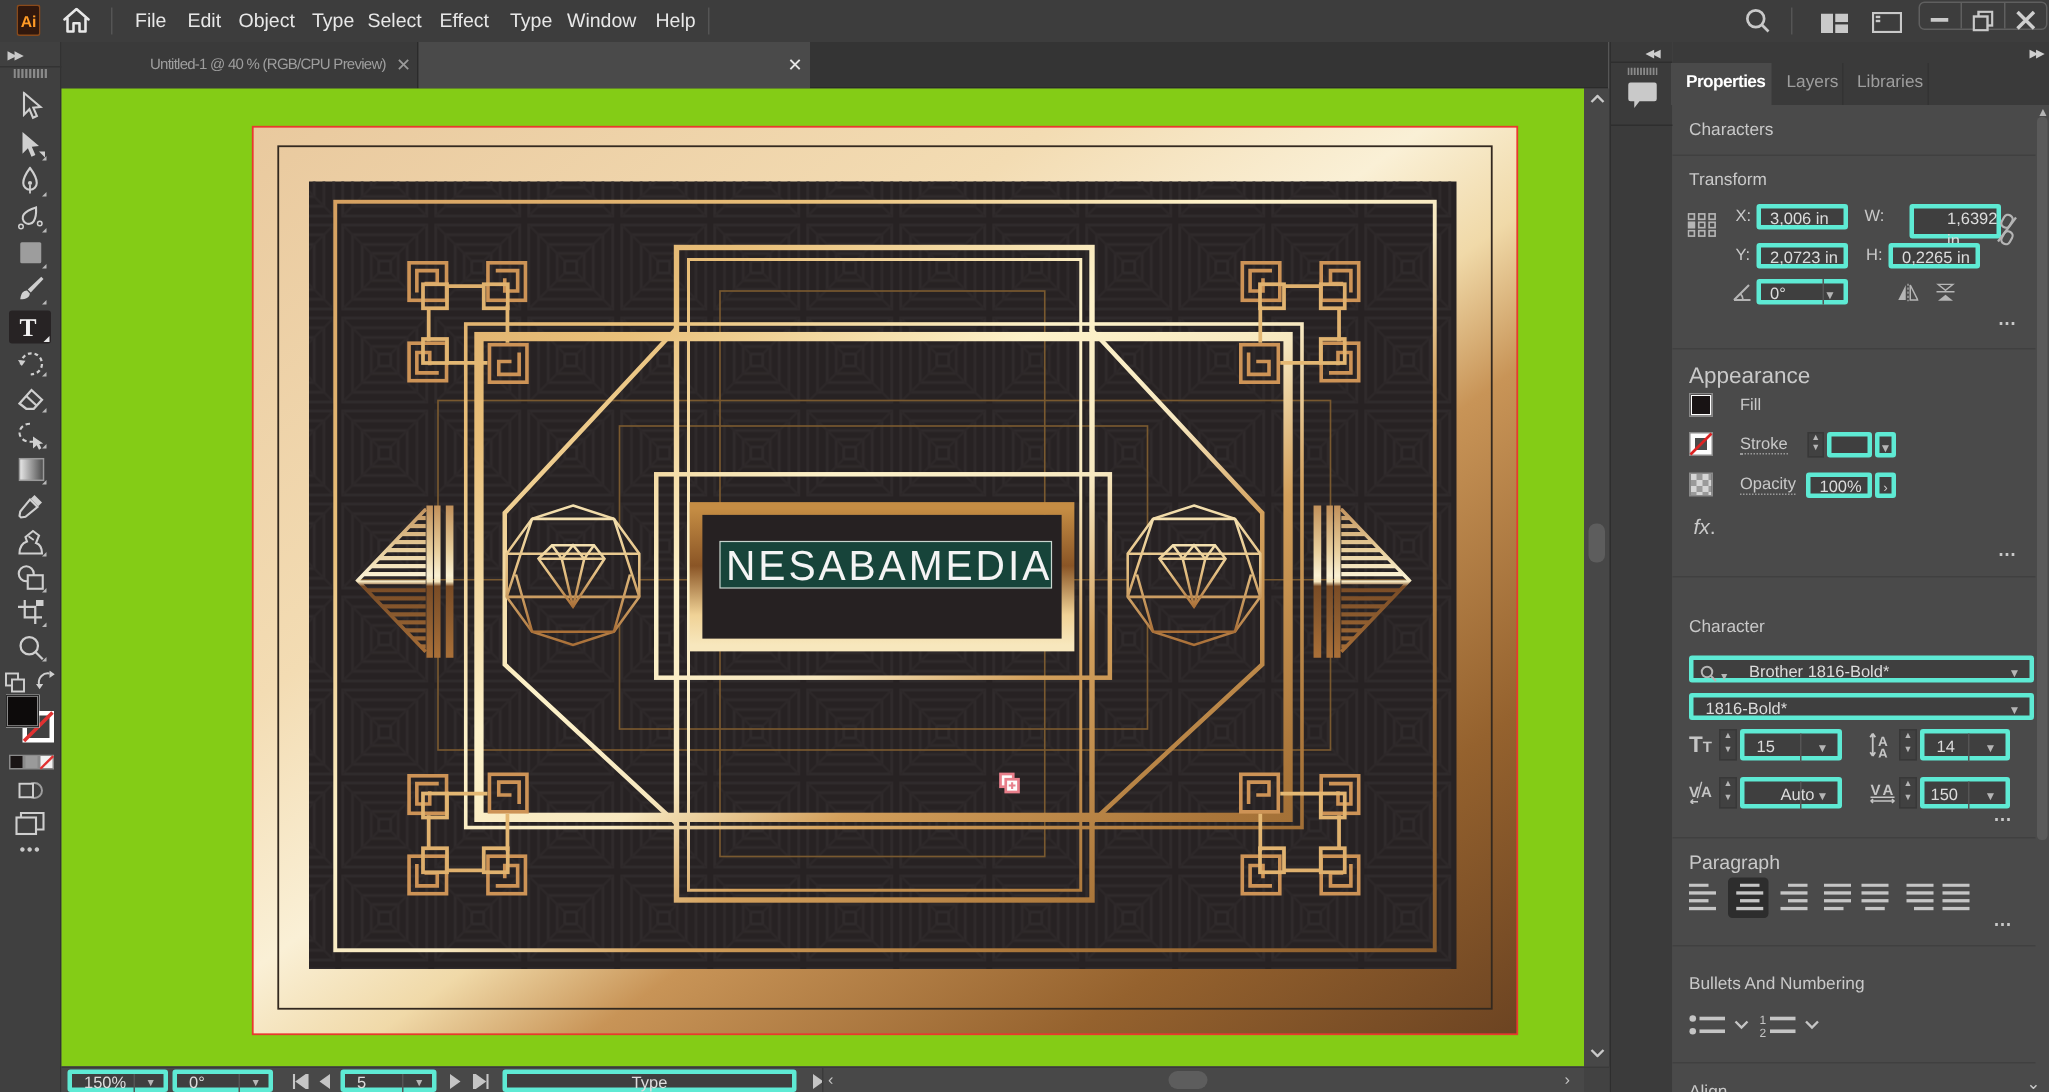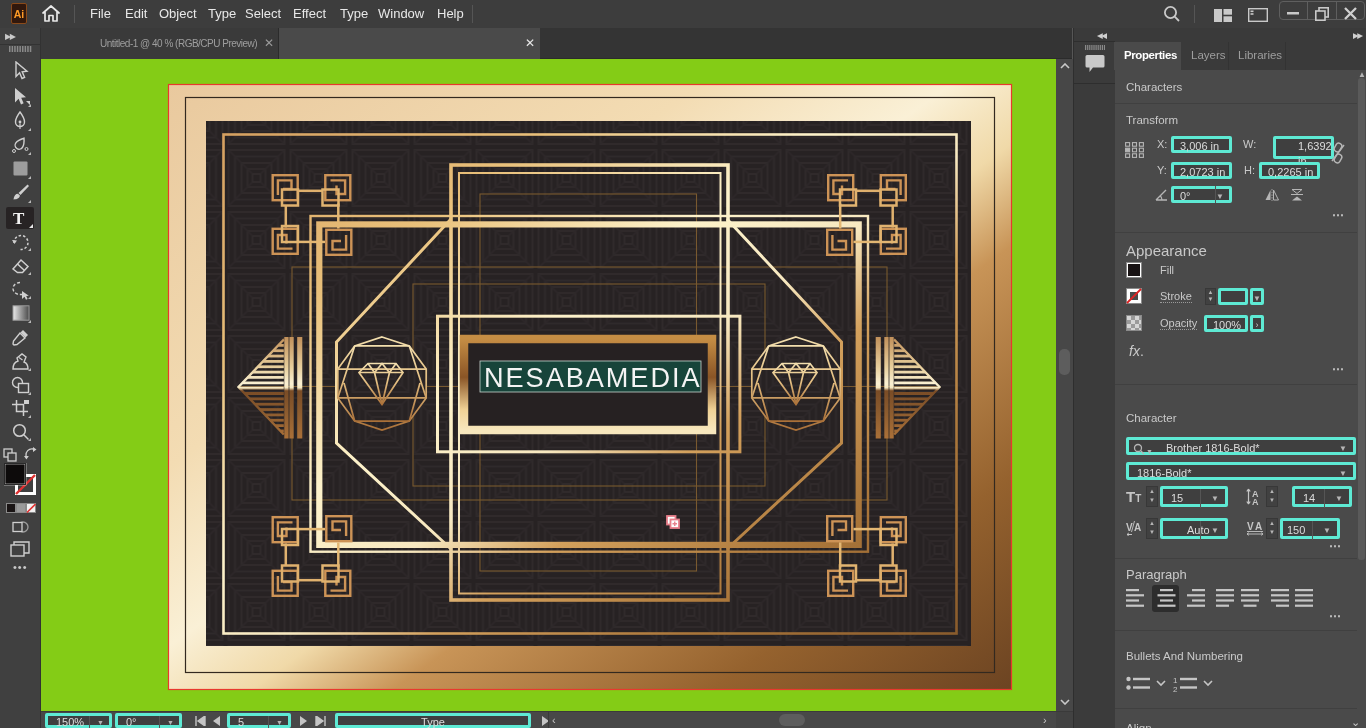--- a/index.html
+++ b/index.html
@@ -513,21 +513,21 @@
     <div class="fld" style="left:11px;top:434px;width:230px;height:18px;line-height:17px;padding-left:8px">1816-Bold*<span style="position:absolute;right:6px;color:#b5b5b5;font-size:8px">▼</span></div>
     <div style="position:absolute;left:11px;top:460px;color:#c5c5c5;font-size:15px;font-weight:bold">T<span style="font-size:10px">T</span></div>
     <div style="position:absolute;left:31px;top:458px;width:12px;height:21px;background:#414141;border:1px solid #383838;color:#b5b5b5;font-size:6px;text-align:center;line-height:9px">▲<br>▼</div>
     <div class="fld" style="left:45px;top:458px;width:68px;height:21px;line-height:19px;padding-left:8px">15<span style="position:absolute;right:6px;color:#b5b5b5;font-size:8px">▼</span><span style="position:absolute;right:24px;top:0;height:19px;border-left:1px solid #555555"></span></div>
     <svg class="abs" style="left:131px;top:460px" width="17" height="17" viewBox="0 0 17 17">
       <path d="M2.5 1 L2.5 16 M2.5 1 L0.8 3.5 M2.5 1 L4.2 3.5 M2.5 16 L0.8 13.5 M2.5 16 L4.2 13.5" stroke="#c5c5c5" fill="none" stroke-width="1.2"></path>
       <text x="6" y="9" fill="#c5c5c5" font-size="9" font-weight="bold" font-family="Liberation Sans">A</text>
       <text x="6" y="17" fill="#c5c5c5" font-size="9" font-weight="bold" font-family="Liberation Sans">A</text>
     </svg>
     <div style="position:absolute;left:151px;top:458px;width:12px;height:21px;background:#414141;border:1px solid #383838;color:#b5b5b5;font-size:6px;text-align:center;line-height:9px">▲<br>▼</div>
-    <div class="fld" style="left:177px;top:458px;width:60px;height:21px;line-height:19px;padding-left:8px">14<span style="position:absolute;right:6px;color:#b5b5b5;font-size:8px">▼</span><span style="position:absolute;right:24px;top:0;height:19px;border-left:1px solid #555555"></span></div>
+    <div class="fld" style="left:165px;top:458px;width:60px;height:21px;line-height:19px;padding-left:8px">14<span style="position:absolute;right:6px;color:#b5b5b5;font-size:8px">▼</span><span style="position:absolute;right:24px;top:0;height:19px;border-left:1px solid #555555"></span></div>
     <svg class="abs" style="left:11px;top:493px" width="18" height="15" viewBox="0 0 18 15">
       <text x="0" y="10" fill="#c5c5c5" font-size="10" font-weight="bold" font-family="Liberation Sans">V</text>
       <text x="8" y="10" fill="#c5c5c5" font-size="10" font-weight="bold" font-family="Liberation Sans">A</text>
       <line x1="8.5" y1="0" x2="5.5" y2="11" stroke="#c5c5c5" stroke-width="0.9"></line>
       <path d="M1 13.5 L6 13.5 M1 13.5 L2.8 12 M1 13.5 L2.8 15" stroke="#c5c5c5" stroke-width="1" fill="none"></path>
     </svg>
     <div style="position:absolute;left:31px;top:490px;width:12px;height:21px;background:#414141;border:1px solid #383838;color:#b5b5b5;font-size:6px;text-align:center;line-height:9px">▲<br>▼</div>
     <div class="fld" style="left:45px;top:490px;width:68px;height:21px;line-height:19px;padding-left:24px">Auto<span style="position:absolute;right:6px;color:#b5b5b5;font-size:8px">▼</span><span style="position:absolute;right:24px;top:0;height:19px;border-left:1px solid #555555"></span></div>
     <svg class="abs" style="left:131px;top:493px" width="18" height="15" viewBox="0 0 18 15">
       <text x="1" y="9" fill="#c5c5c5" font-size="10" font-weight="bold" font-family="Liberation Sans">V</text>

